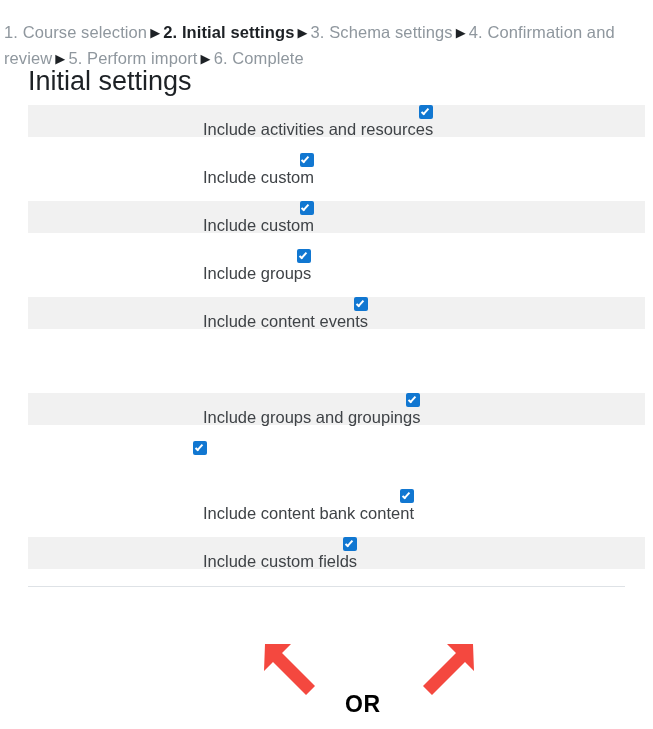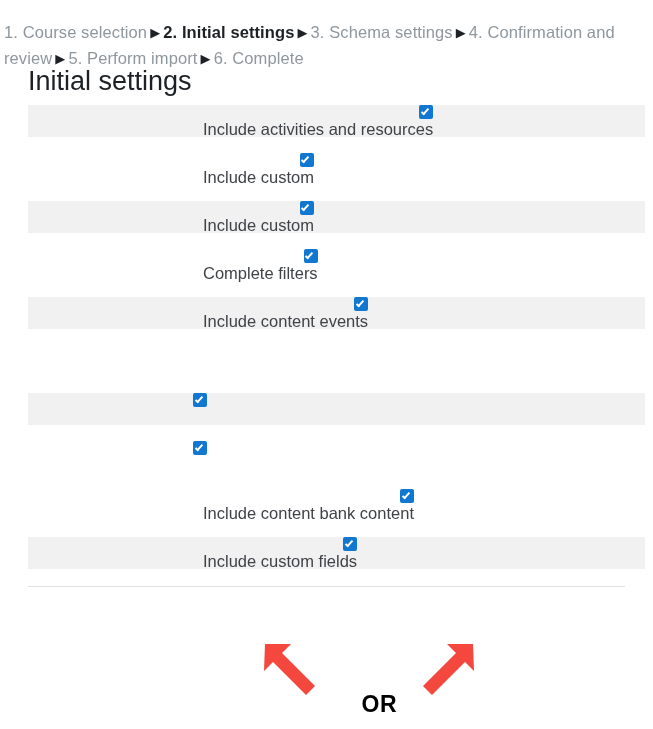--- a/index.html
+++ b/index.html
@@ -139,21 +139,21 @@
     top: 0;
     width: 653px;
     height: 729px;
     pointer-events: none;
   }
   #or-text {
     position: absolute;
     left: 345px;
     top: 691px;
     width: 52px;
-    text-align: right;
+    text-align: left;
     font-size: 23px;
     font-weight: bold;
     color: #000000;
     letter-spacing: .5px;
     font-family: "Liberation Sans", sans-serif;
   }
 </style>
 </head>
 <body>
 
@@ -180,37 +180,38 @@
       <div class="stripe"></div>
       <label class="control">
         <span class="cbox"></span>
         <span class="setting-label">Include custom</span>
       </label>
     </div>
     <div class="setting-row even">
       <div class="stripe"></div>
       <label class="control">
         <span class="cbox"></span>
-        <span class="setting-label">Complete filters</span>
+        <span class="setting-label">Include groups</span>
       </label>
     </div>
     <div class="setting-row odd">
       <div class="stripe"></div>
       <label class="control">
         <span class="cbox"></span>
         <span class="setting-label">Include content events</span>
       </label>
     </div>
     <div class="setting-row even">
       <div class="stripe"></div>
     </div>
     <div class="setting-row odd">
       <div class="stripe"></div>
       <label class="control">
         <span class="cbox"></span>
+        <span class="setting-label">Include groups and groupings</span>
       </label>
     </div>
     <div class="setting-row even">
       <div class="stripe"></div>
       <label class="control">
         <span class="cbox"></span>
       </label>
     </div>
     <div class="setting-row even">
       <div class="stripe"></div>

